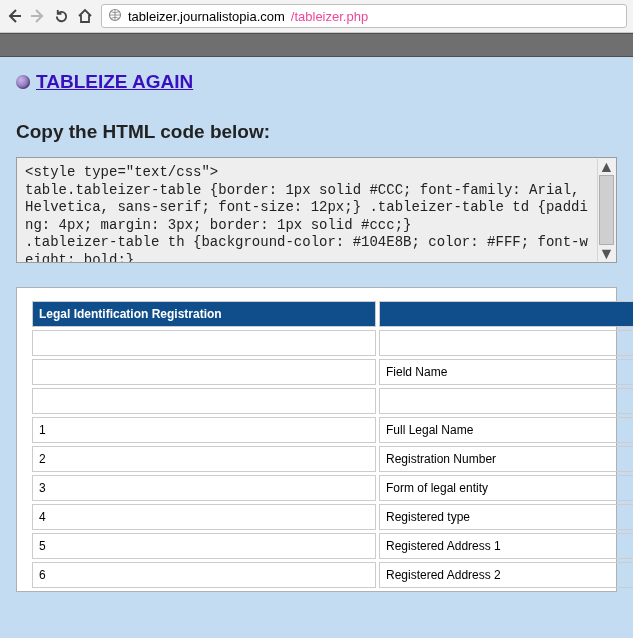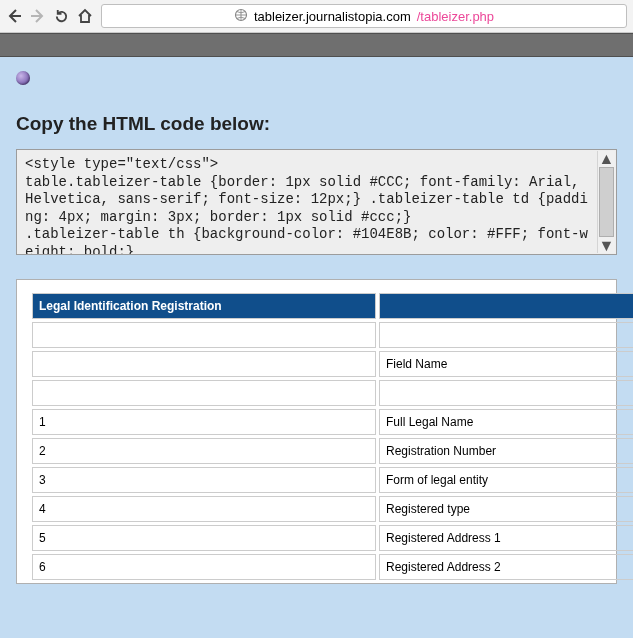--- a/index.html
+++ b/index.html
@@ -2,21 +2,21 @@
 <html><head>
 <meta charset="utf-8">
 <style>
   html,body{margin:0;padding:0;font-family:Arial,Helvetica,sans-serif;}
   body{background:#c3dcf2;width:633px;height:638px;overflow:hidden;position:relative;}
   
   .chrome{height:32px;background:#f3f3f3;border-bottom:1px solid #c9c9c9;display:flex;align-items:center;padding:0 6px;gap:8px;}
   .nav-btn{color:#5a5a5a;display:flex;align-items:center;justify-content:center;}
   .nav-btn svg{display:block;}
   .disabled{opacity:.35;}
-  .url-bar{flex:1;height:22px;background:#fff;border:1px solid #bfbfbf;border-radius:3px;display:flex;align-items:center;padding:0 6px;font-size:13px;color:#333;gap:6px;justify-content:center;}
+  .url-bar{flex:1;height:22px;background:#fff;border:1px solid #bfbfbf;border-radius:3px;display:flex;align-items:center;padding:0 6px;font-size:13px;color:#333;gap:6px;}
   .url-host{color:#000;}
   .url-path{color:#ec4899;}
   .globe{color:#7a7a7a;}
   
   .strip{height:22px;background:#6f6f6f;border-top:1px solid #4f4f4f;border-bottom:1px solid #4f4f4f;}
   
   .page{padding:14px 16px 0 16px;}
   .link-row{display:flex;align-items:center;gap:6px;margin-bottom:28px;}
   .bullet{width:14px;height:14px;border-radius:50%;background:radial-gradient(circle at 35% 35%,#c9b6e8,#5a3e99);display:inline-block;box-shadow:inset -1px -1px 2px rgba(0,0,0,.4);}
   .again-link{color:#3b0fbe;font-weight:bold;font-size:19px;text-decoration:underline;}
@@ -70,20 +70,21 @@
     </span>
     <span class="url-host">tableizer.journalistopia.com</span>
       <span class="url-path">/tableizer.php</span>
   </div>
 </div>
 <div class="strip"></div>
 
 <div class="page">
   <div class="link-row">
     <span class="bullet"></span>
+    <a href="#" class="again-link">TABLEIZE AGAIN</a>
   </div>
 
   <h2 class="section">Copy the HTML code below:</h2>
 
   <div class="code-wrap">
     <div class="code-area">&lt;style type="text/css"&gt;
 table.tableizer-table {border: 1px solid #CCC; font-family: Arial, Helvetica, sans-serif; font-size: 12px;} .tableizer-table td {padding: 4px; margin: 3px; border: 1px solid #ccc;}
 .tableizer-table th {background-color: #104E8B; color: #FFF; font-weight: bold;}
 &lt;/style&gt;</div>
     <div class="scrollbar">

